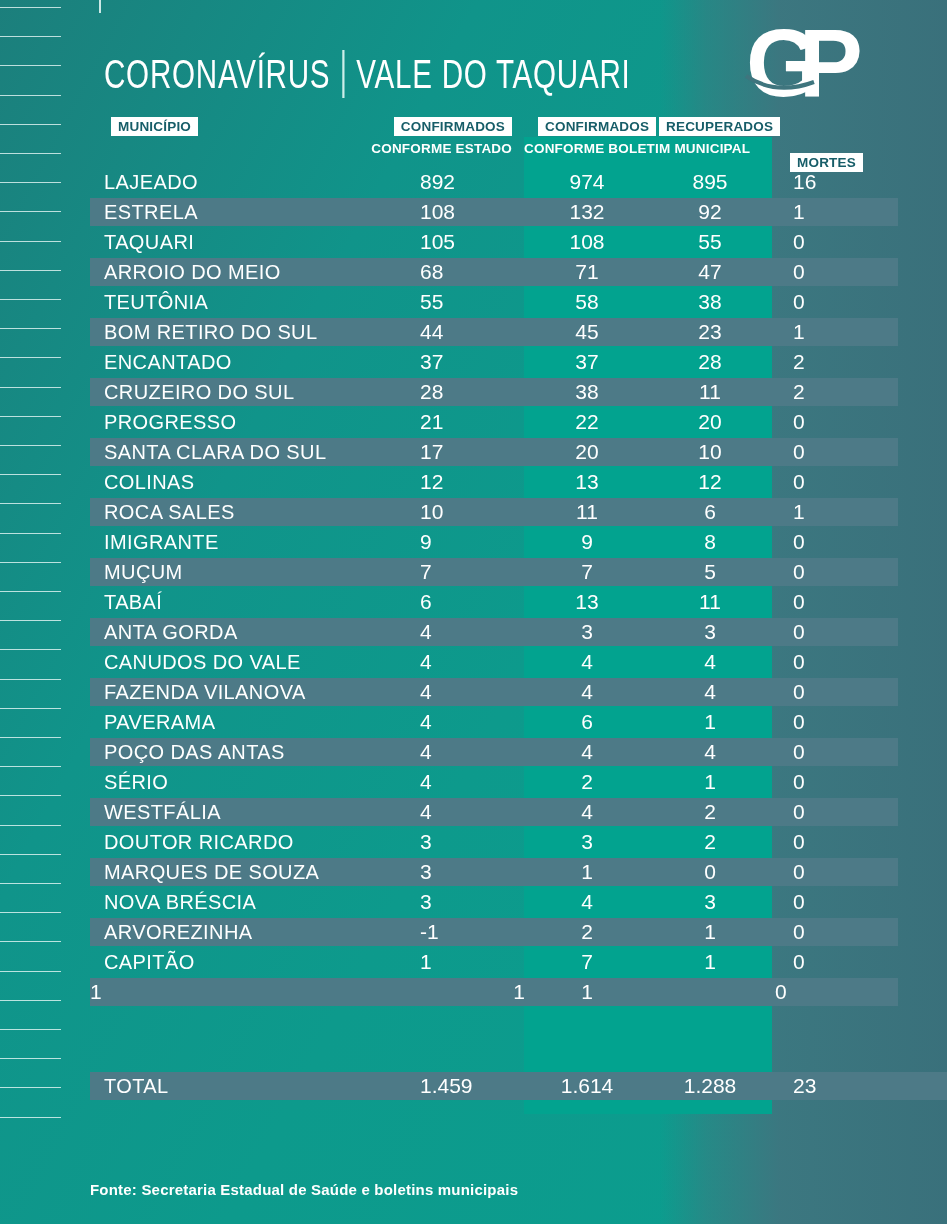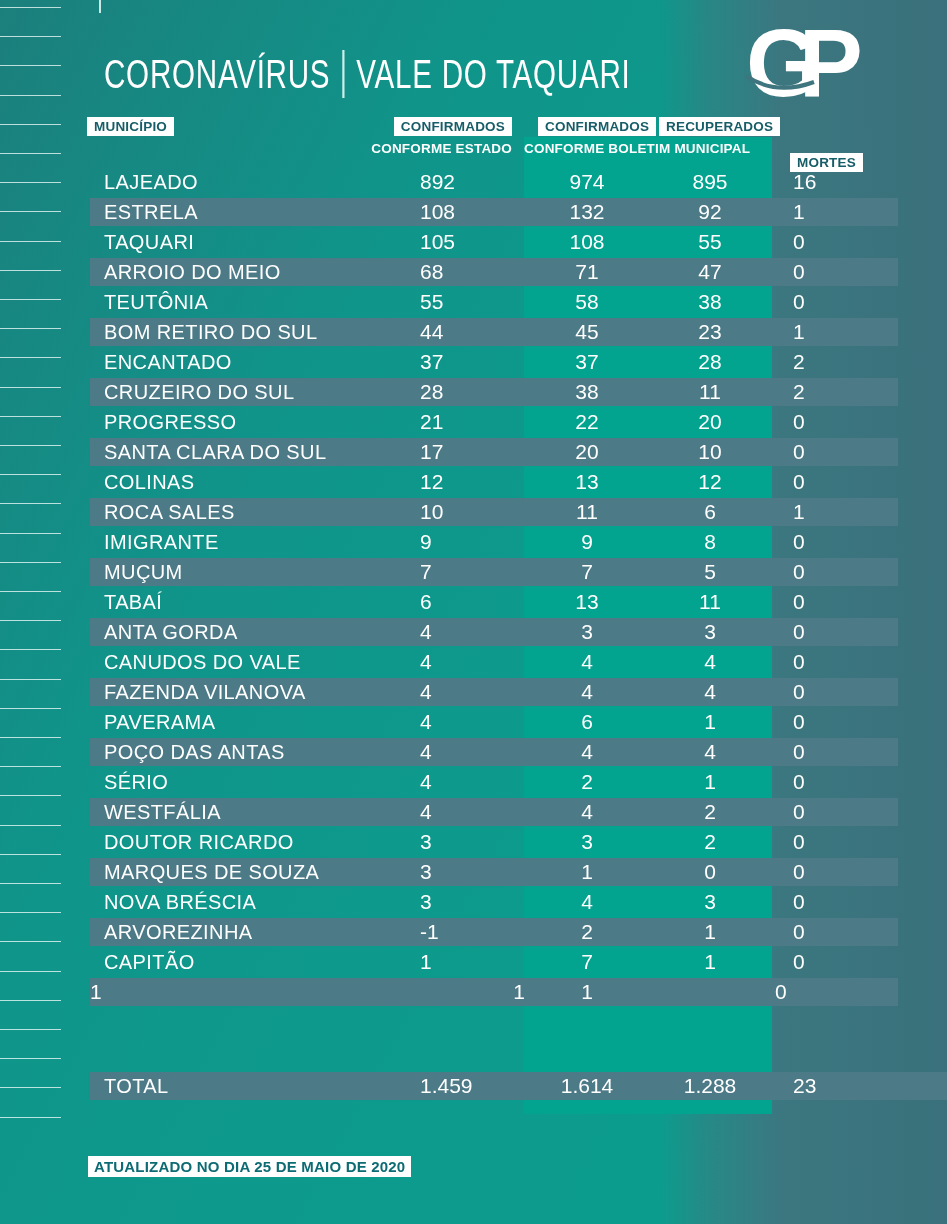--- a/index.html
+++ b/index.html
@@ -32,21 +32,21 @@
   .logo{position:absolute;left:742px;top:12px;width:150px;height:100px;}
 
   
   .green-block{position:absolute;left:524px;top:137px;width:248px;height:977px;background:#02a38f;}
 
   
   .hbox{
     position:absolute;top:117px;background:#ffffff;color:#175d68;
     font-weight:bold;font-size:13.5px;line-height:19px;padding:0 7px;letter-spacing:0.2px;white-space:nowrap;
   }
-  .hb-muni{left:87px;text-align:right;}
+  .hb-muni{left:111px;text-align:right;}
   .hb-confE{right:435px;}
   .hb-confM{left:538px;}
   .hb-recup{left:659px;}
   .hb-mortes{left:790px;margin-top:36px;}
   .sub{
     position:absolute;top:140px;color:#ffffff;font-weight:bold;font-size:13.5px;
     line-height:18px;letter-spacing:0.2px;white-space:nowrap;
   }
   .sub-estado{right:435px;text-align:right;}
   .sub-municipal{left:524px;width:248px;}
@@ -443,14 +443,14 @@
       <div class="cell c-muni">TOTAL</div>
       <div class="cell c-num c-state">1.459</div>
       <div class="cell"></div>
       <div class="cell c-num c-cmun">1.614</div>
       <div class="cell c-num c-recup">1.288</div>
       <div class="cell"></div>
       <div class="cell c-num c-mortes">23</div>
     </div>
   </div>
 
-  <div class="f-updated">ATUALIZADO NO DIA 25 DE MAIO DE 2020</div>
+  <div class="f-source">Fonte: Secretaria Estadual de Saúde e boletins municipais</div>
 </div>
 
 </body></html>

